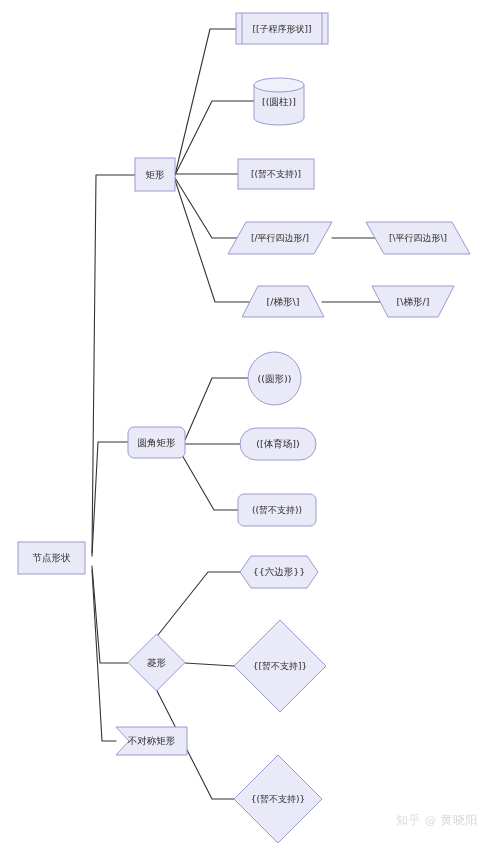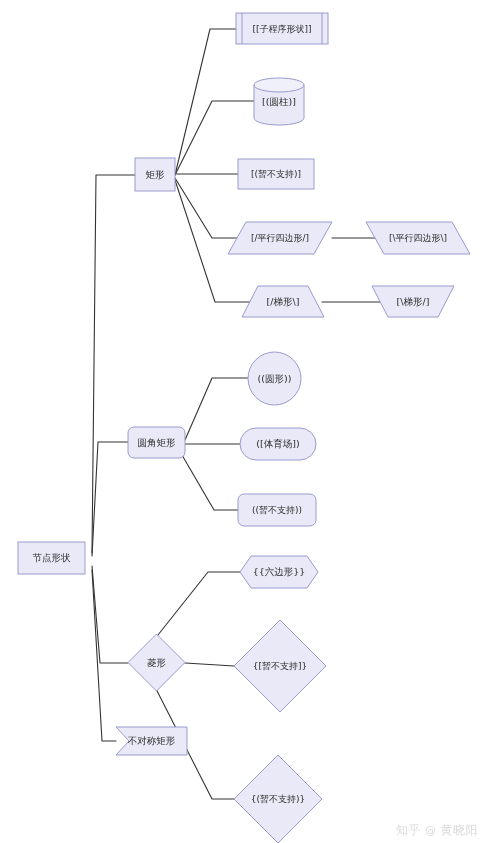--- a/index.html
+++ b/index.html
@@ -53,21 +53,21 @@
     stroke-width: 1;
   }
   .sub-bar {
     stroke: #9a9ad0;
     stroke-width: 1;
     fill: none;
   }
   .watermark {
     position: absolute;
     right: 8px;
-    bottom: 4px;
+    bottom: 14px;
     display: flex;
     align-items: center;
     gap: 4px;
     font-family: "DejaVu Sans", "Liberation Sans", sans-serif;
     font-size: 12px;
     color: #d8d8d8;
     letter-spacing: 0.5px;
     user-select: none;
   }
   .watermark .wm-logo {

